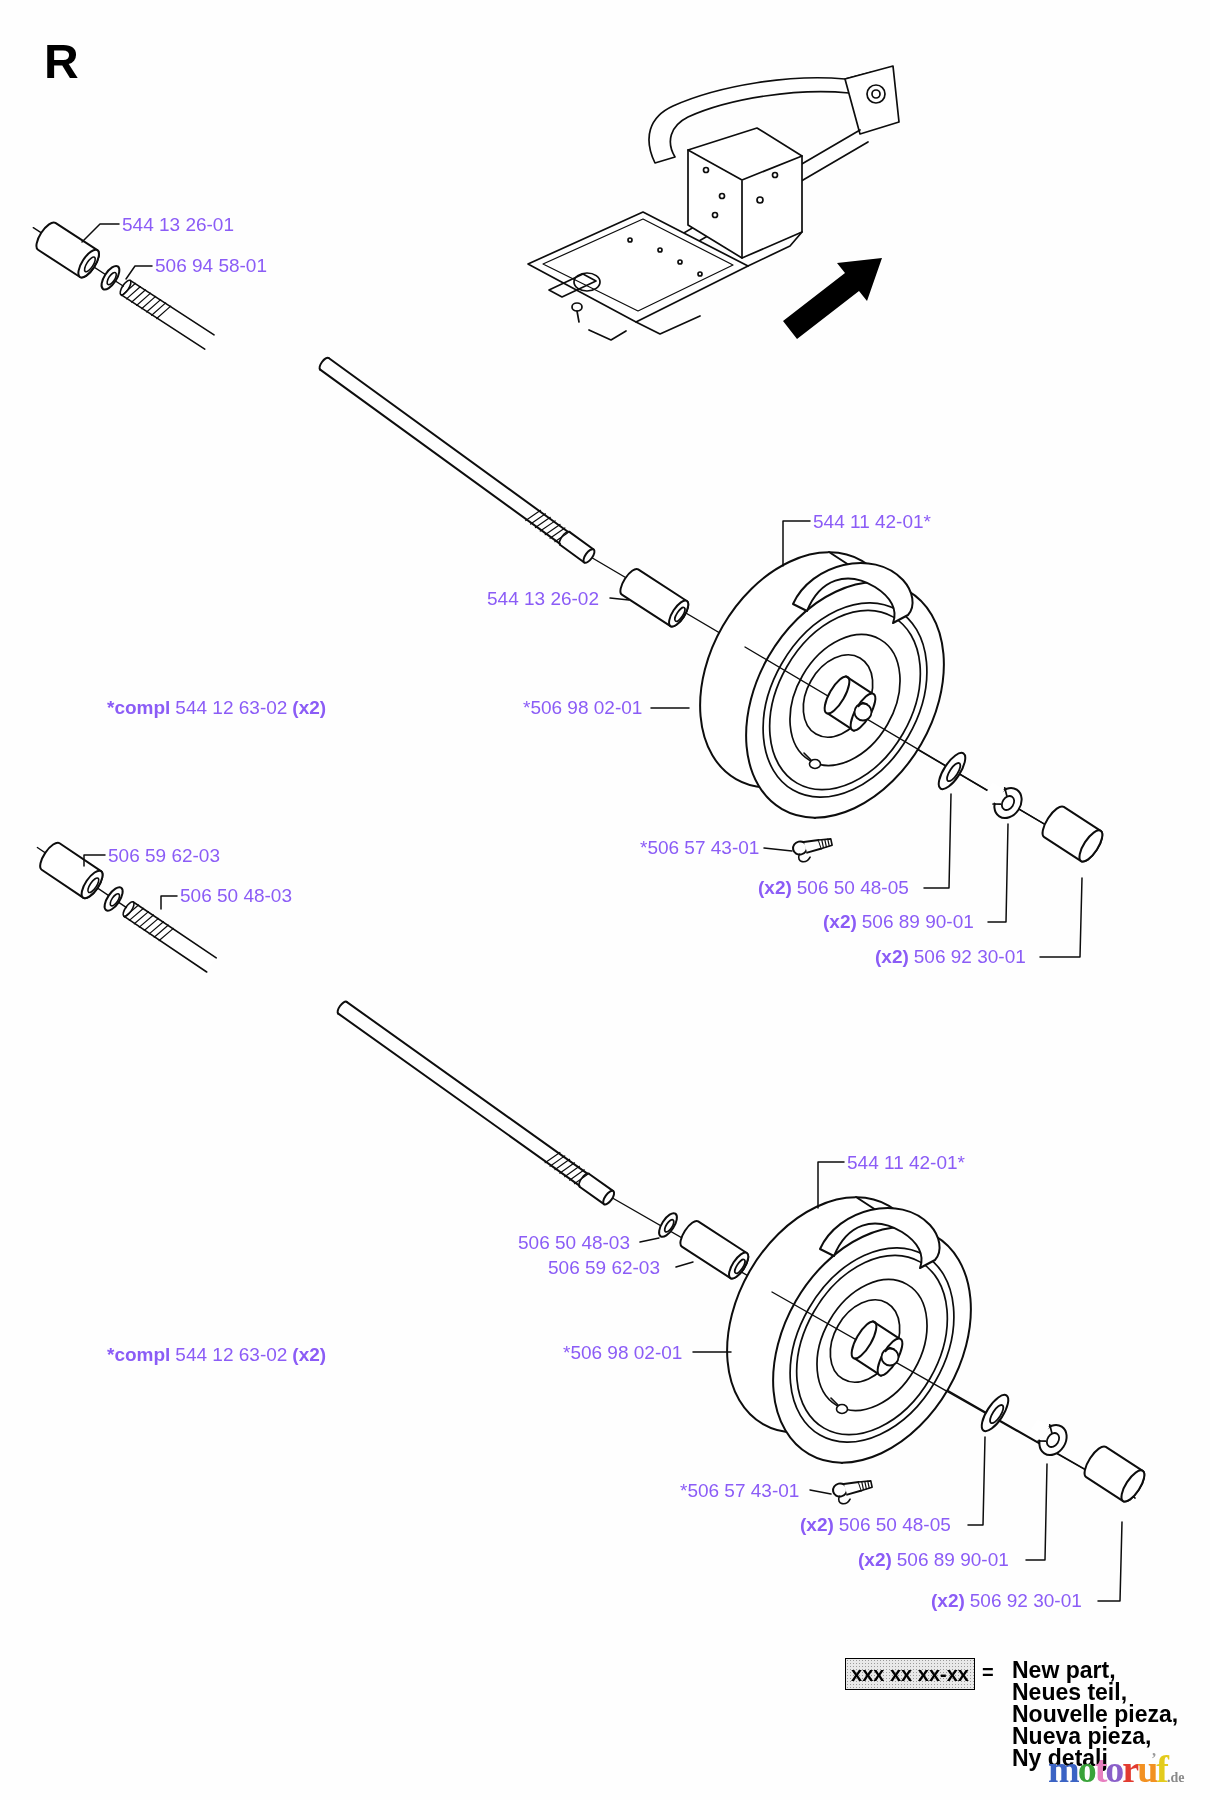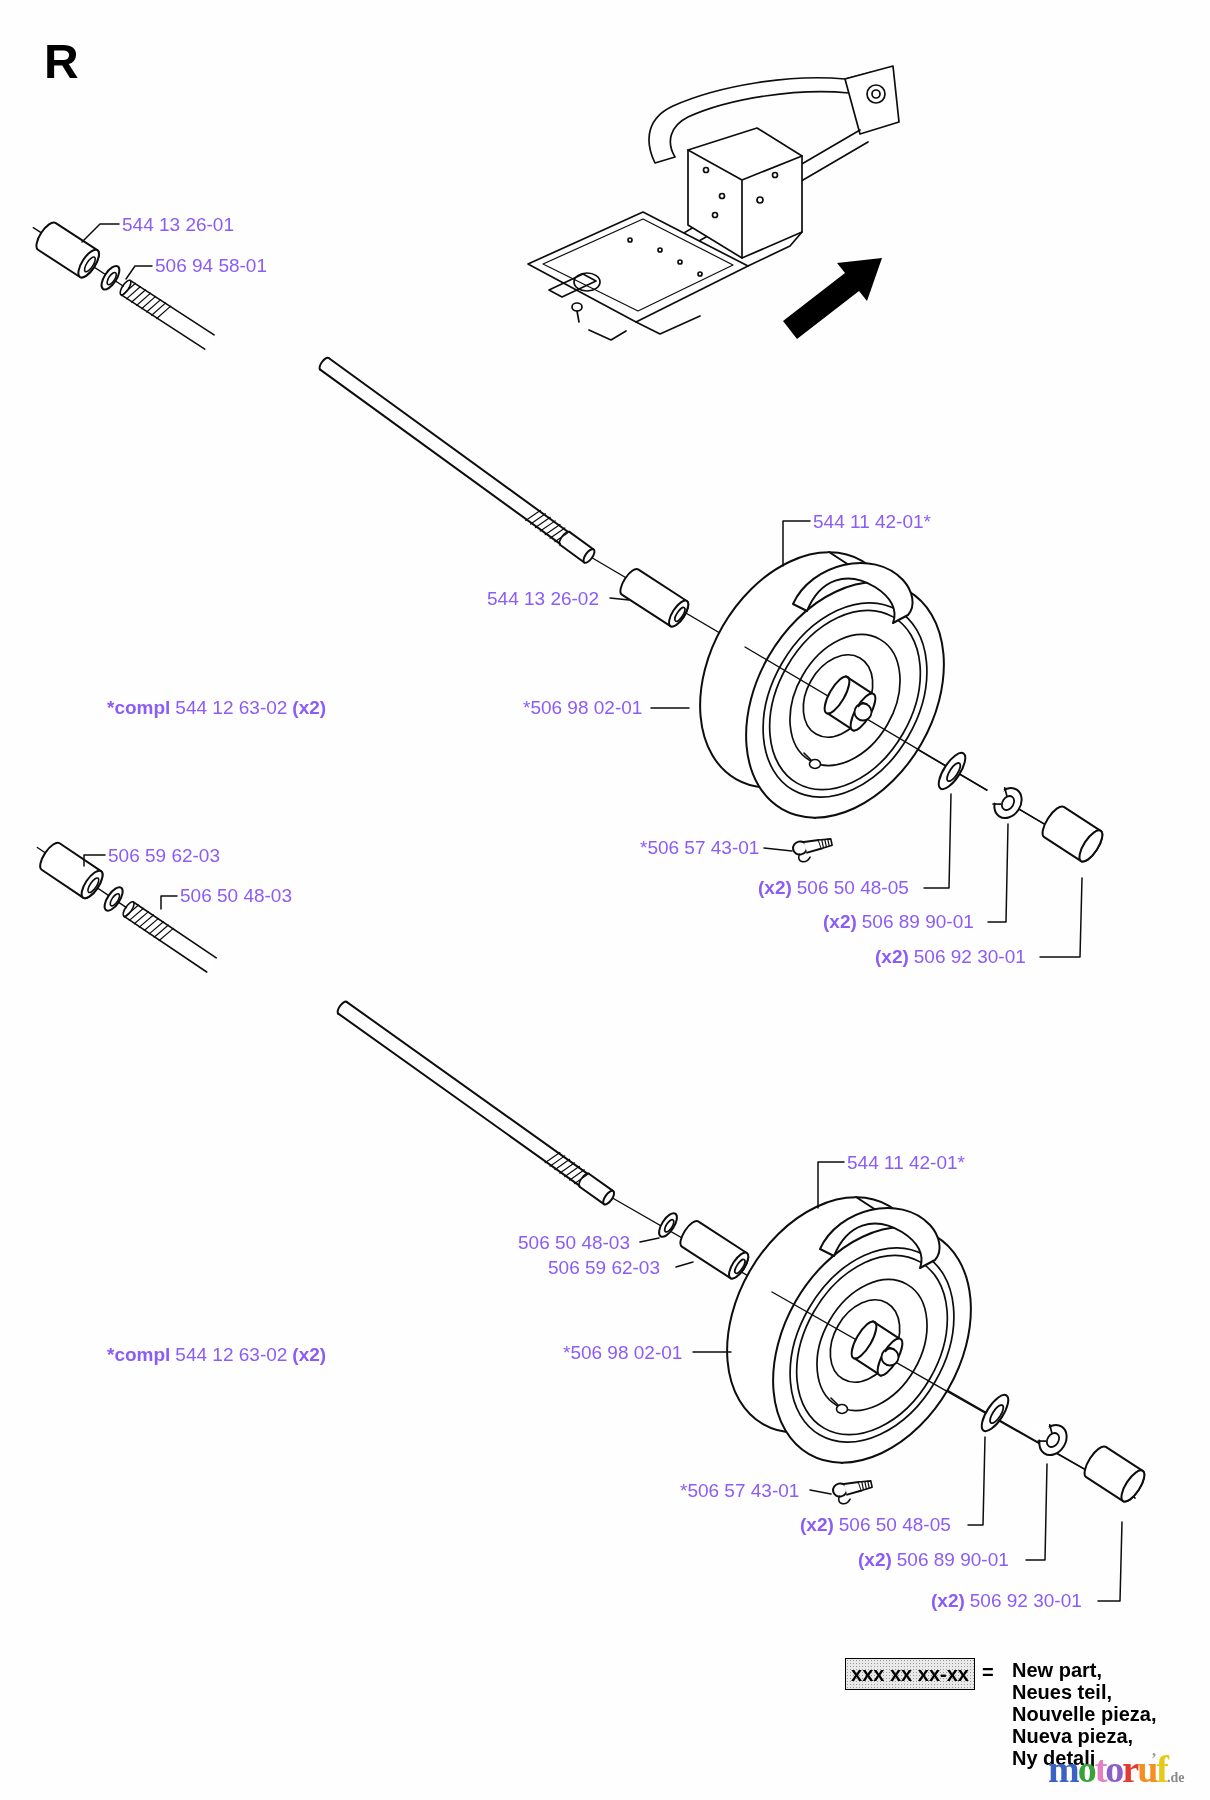--- a/index.html
+++ b/index.html
@@ -10,21 +10,21 @@
   .lbl b{font-weight:bold;text-align:right;}
   .lbl .sp{margin-right:5px;}
   .section-letter{position:absolute;left:44px;top:34px;font-size:48px;font-weight:bold;}
   .legend-box{position:absolute;left:845px;top:1658px;width:128px;height:30px;border:1.6px solid #000;
               background-color:#e9e9e9;
               background-image:radial-gradient(#9a9a9a 0.8px, rgba(0,0,0,0) 0.9px);
               background-size:3px 3px;
               display:flex;align-items:center;justify-content:center;
               font-size:20px;font-weight:bold;}
   .legend-eq{position:absolute;left:982px;top:1661px;font-size:20px;font-weight:bold;}
-  .legend-lines{position:absolute;left:1012px;top:1659px;font-size:20px;font-weight:bold;line-height:22px;}
+  .legend-lines{position:absolute;left:1012px;top:1659px;font-size:23px;font-weight:bold;line-height:22px;}
   .logo{position:absolute;left:1048px;top:1750px;font-family:"Liberation Serif",serif;
         font-weight:bold;font-size:38px;line-height:38px;letter-spacing:-2px;white-space:nowrap;}
   .logo .suffix{font-size:14px;letter-spacing:0;color:#8a8a8a;font-weight:bold;}
   .logo .mark{position:absolute;top:-10px;right:28px;font-size:16px;color:#9a9a9a;letter-spacing:0;}
 </style>
 </head>
 <body>
 
 <div id="canvas">
 

